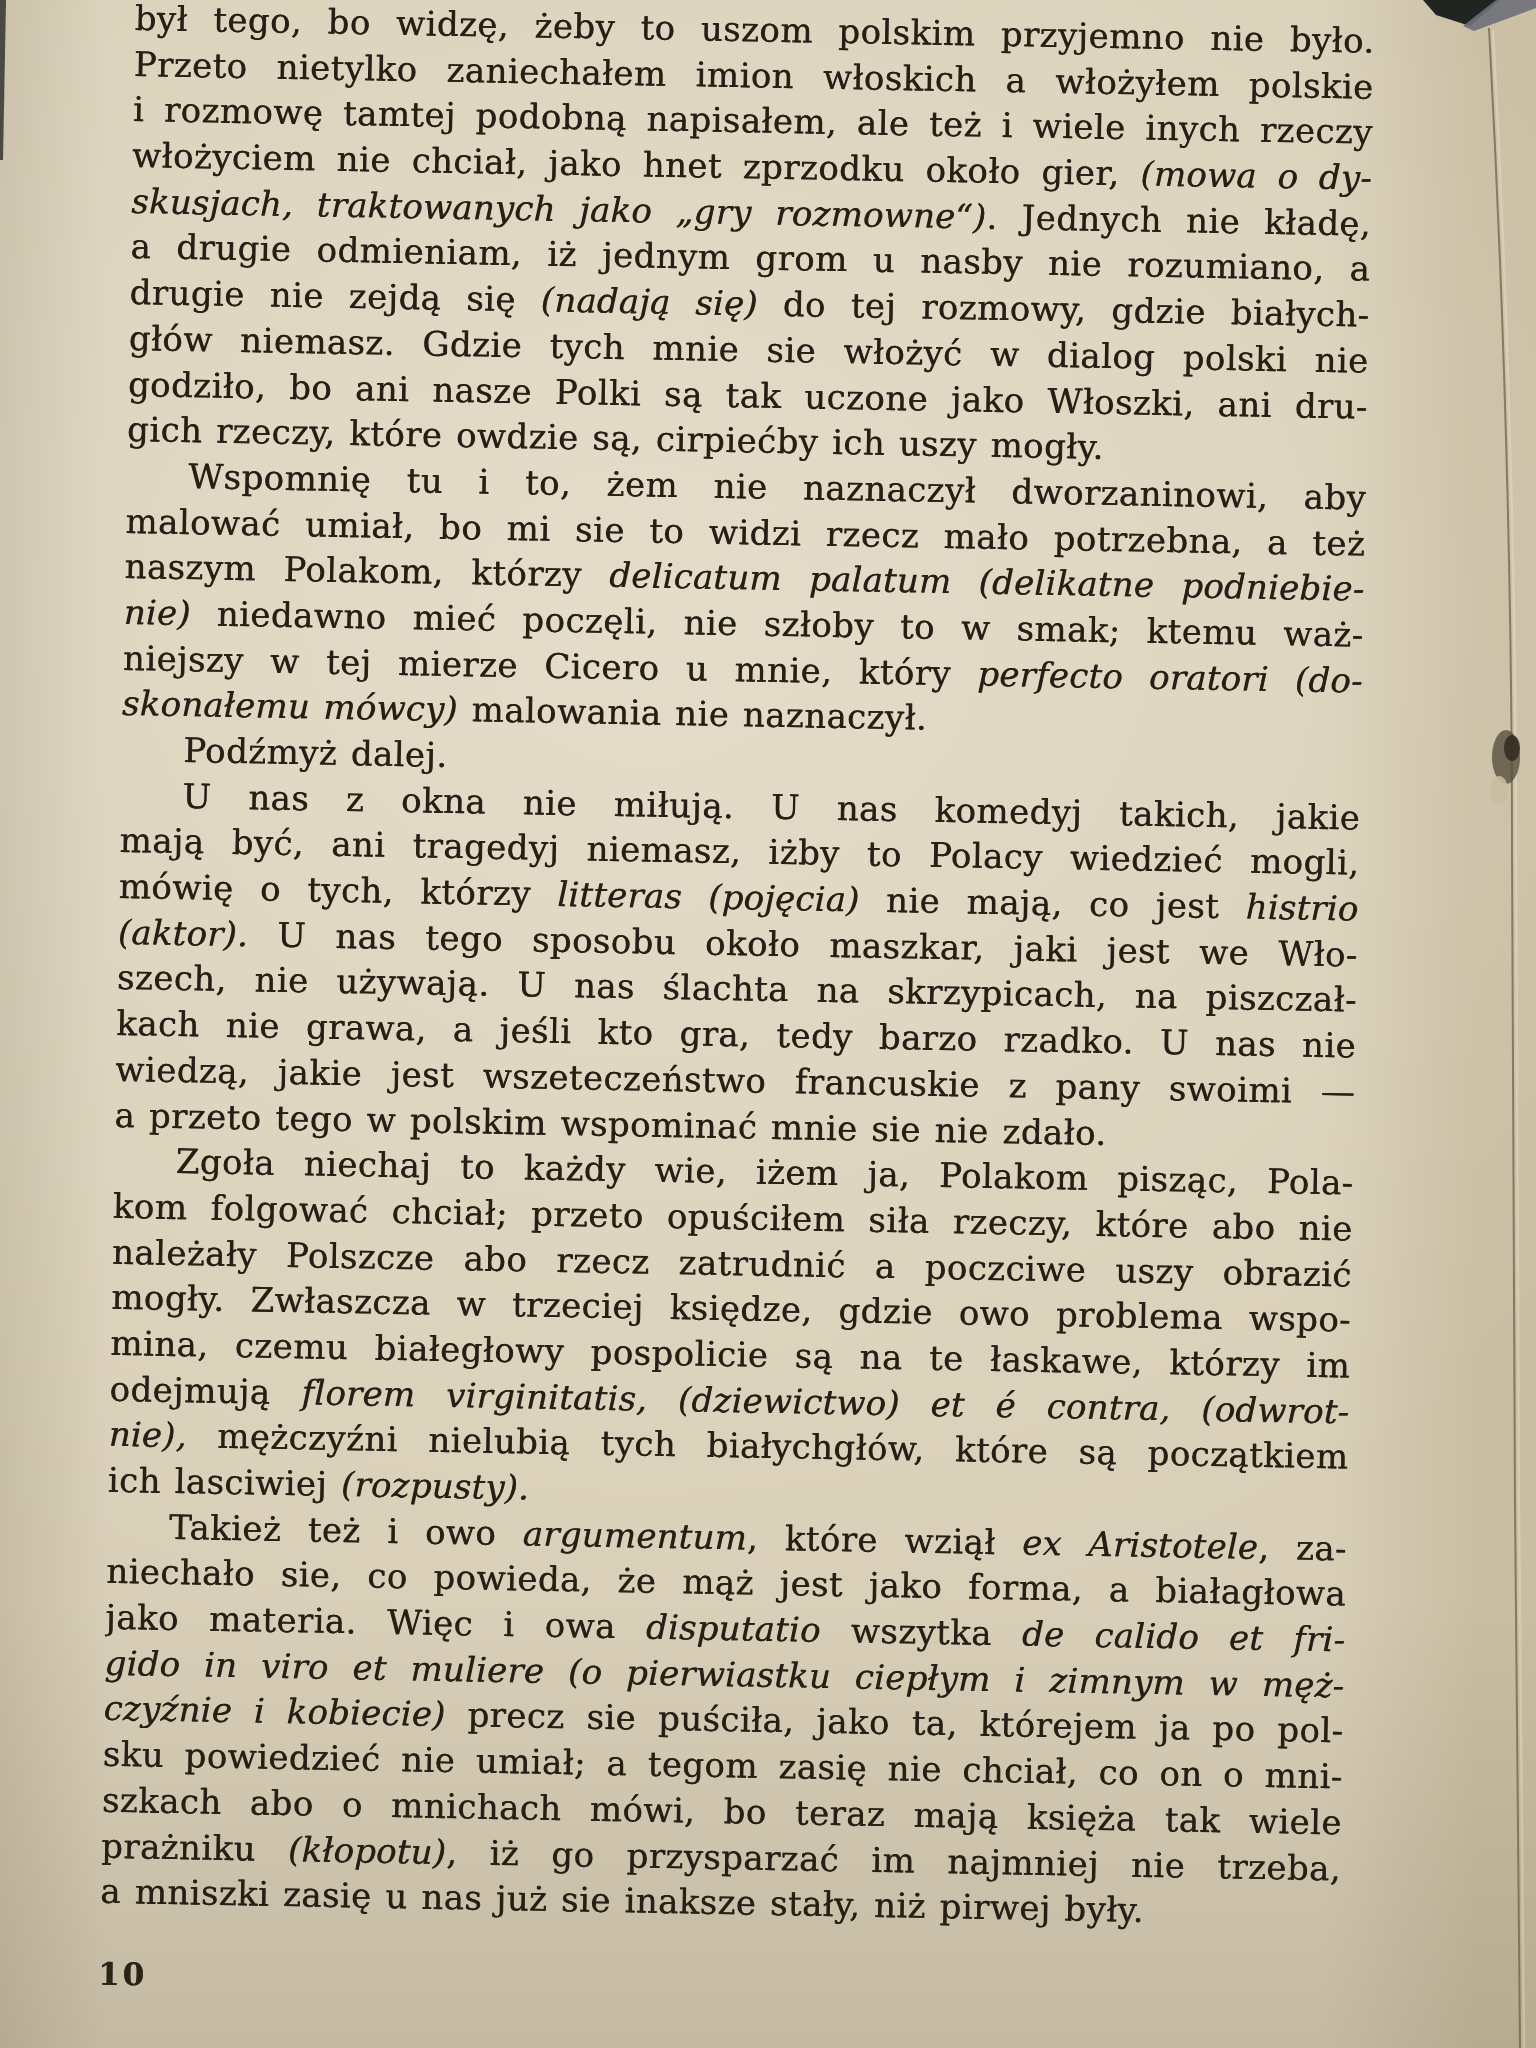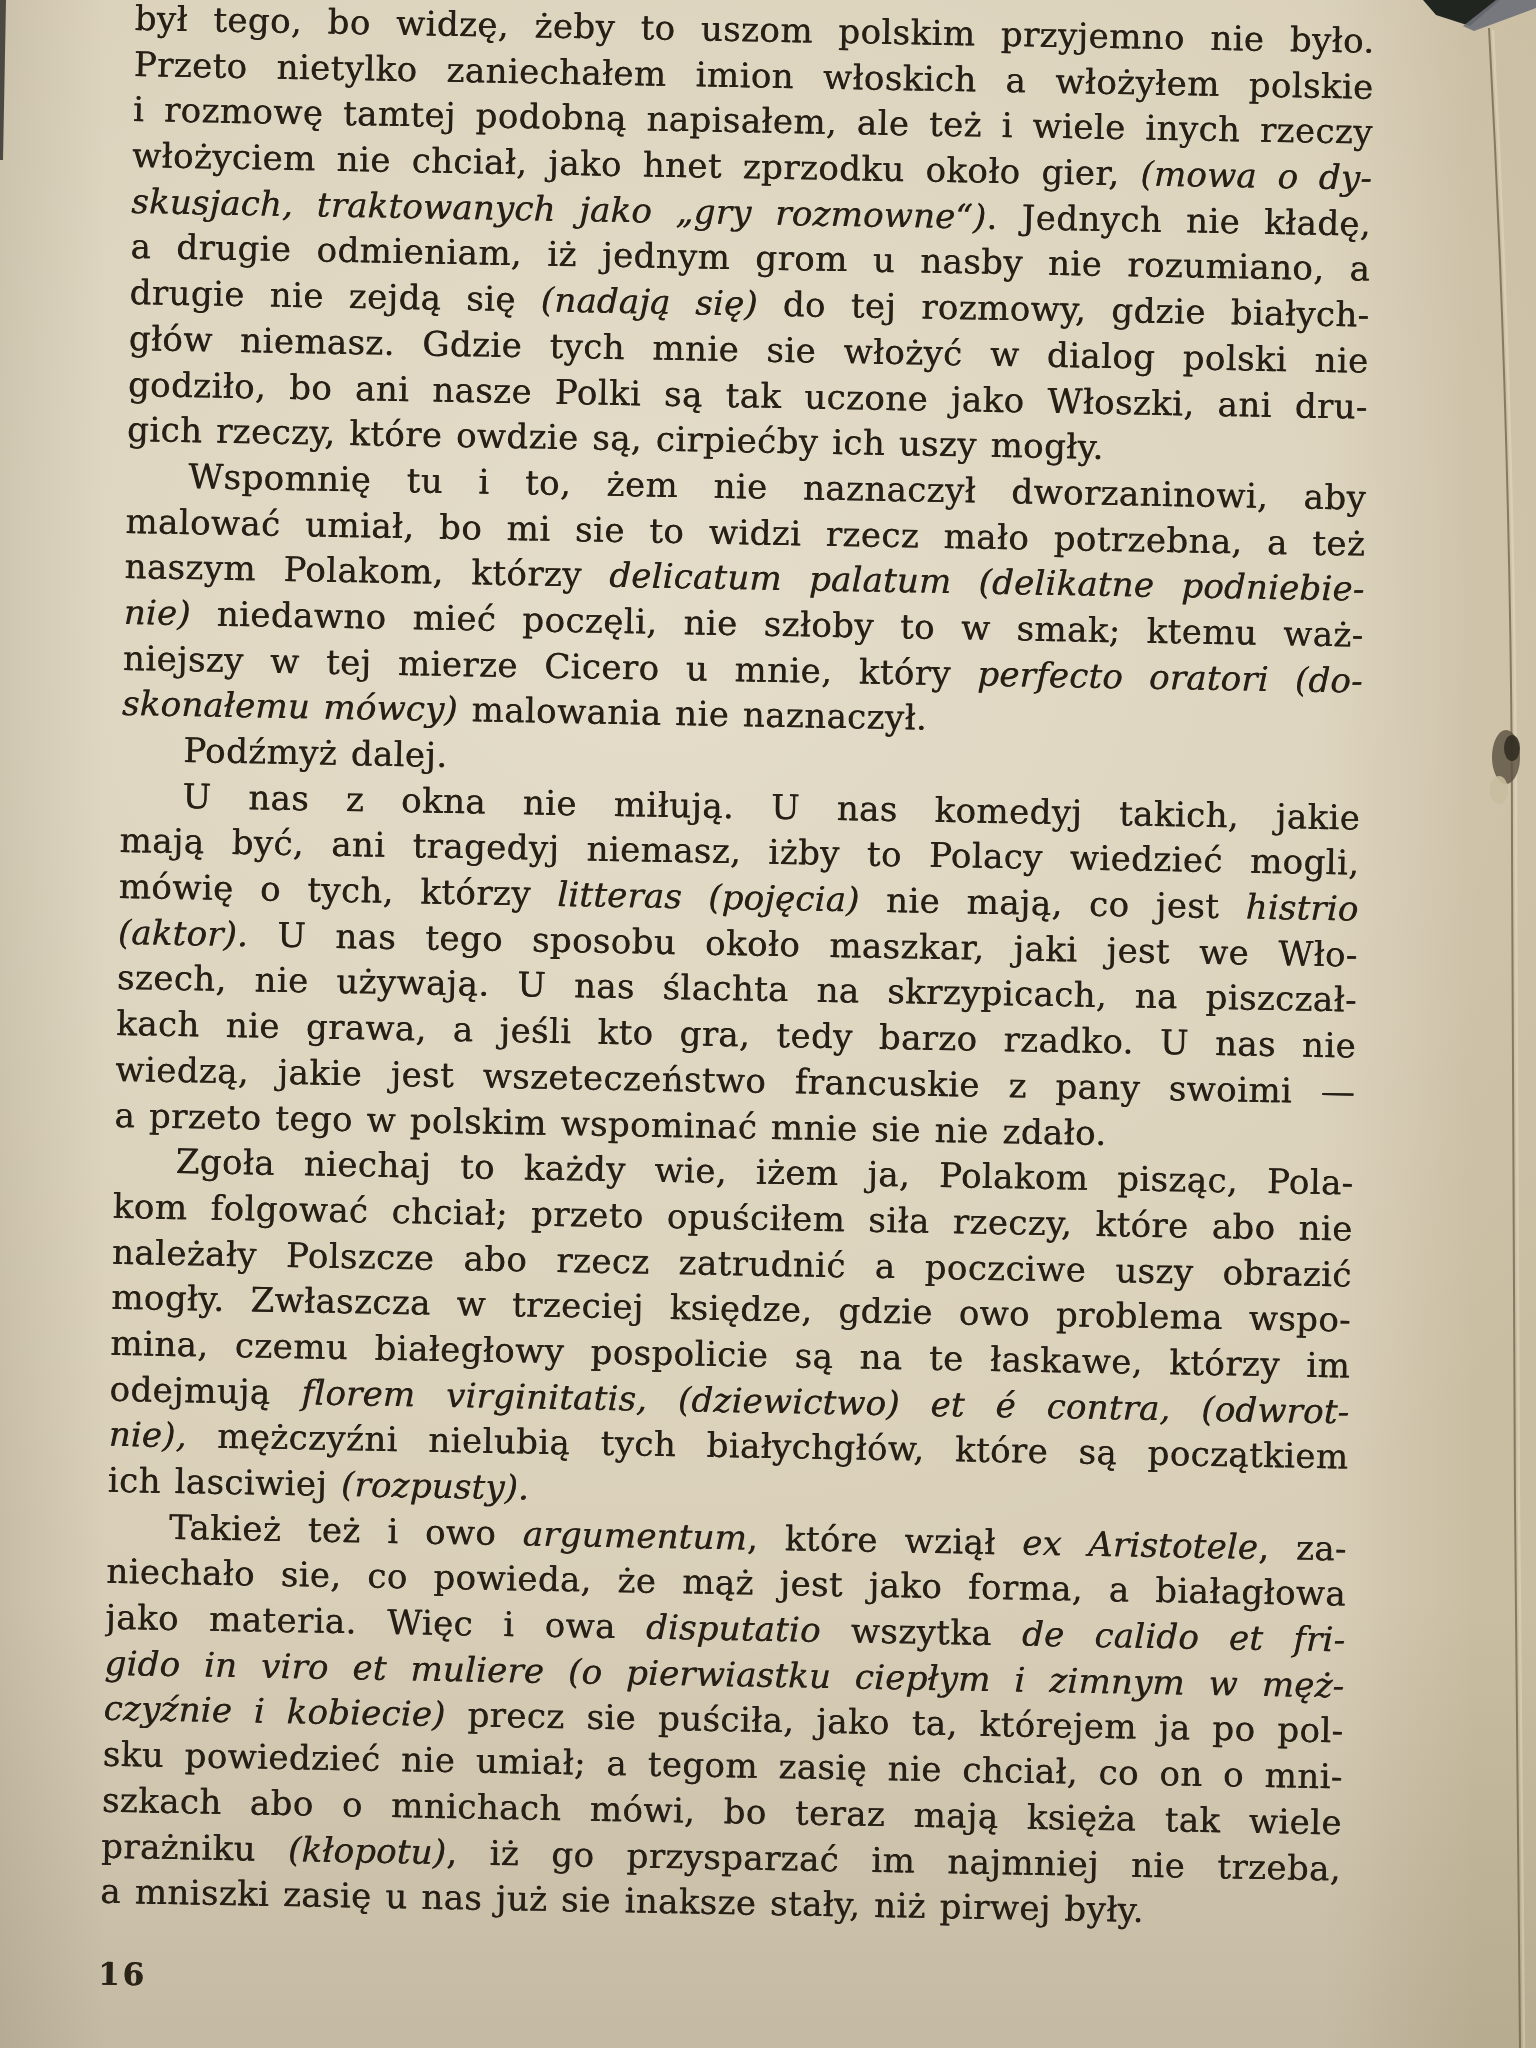--- a/index.html
+++ b/index.html
@@ -105,21 +105,21 @@
         <div class="line j"><span class="seg">jako materia. Więc i owa </span><span class="seg it">disputatio</span><span class="seg"> wszytka </span><span class="seg it">de calido et fri-</span></div>
         <div class="line j"><span class="seg it">gido in viro et muliere (o pierwiastku ciepłym i zimnym w męż-</span></div>
         <div class="line j"><span class="seg it">czyźnie i kobiecie)</span><span class="seg"> precz sie puściła, jako ta, którejem ja po pol-</span></div>
         <div class="line j"><span class="seg">sku powiedzieć nie umiał; a tegom zasię nie chciał, co on o mni-</span></div>
         <div class="line j"><span class="seg">szkach abo o mnichach mówi, bo teraz mają księża tak wiele</span></div>
         <div class="line j"><span class="seg">prażniku </span><span class="seg it">(kłopotu)</span><span class="seg">, iż go przysparzać im najmniej nie trzeba,</span></div>
         <div class="line last"><span class="seg">a mniszki zasię u nas już sie inaksze stały, niż pirwej były.</span></div>
       </div>
     </div>
 
-  <div class="page-number">16</div>
+  <div class="page-number">10</div>
 
   <svg class="overlay-svg" viewBox="0 0 1536 2048" xmlns="http://www.w3.org/2000/svg">
 
     <polygon points="1423,0 1500,0 1470,26 1436,15" fill="#20251f"></polygon>
     <polygon points="1496,0 1536,0 1536,8 1474,31 1463,26" fill="#6e7079" opacity="0.9"></polygon>
 
     <path d="M1489,28 C1501,250 1512,540 1512,850 C1512,1190 1516,1680 1520,2048" stroke="#6f6149" stroke-width="2" fill="none" opacity="0.75"></path>
     <path d="M1493,30 C1505,252 1516,542 1516,852 C1516,1192 1520,1682 1524,2048" stroke="#efe8d2" stroke-width="2.5" fill="none" opacity="0.35"></path>
 
     <ellipse cx="1506" cy="757" rx="14" ry="27" fill="#5a5040" opacity="0.8"></ellipse>

